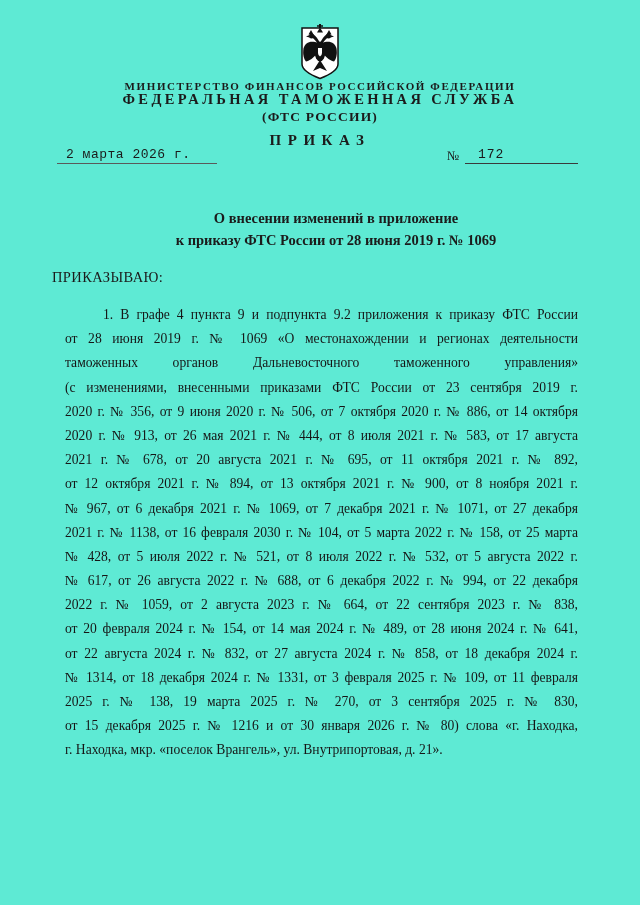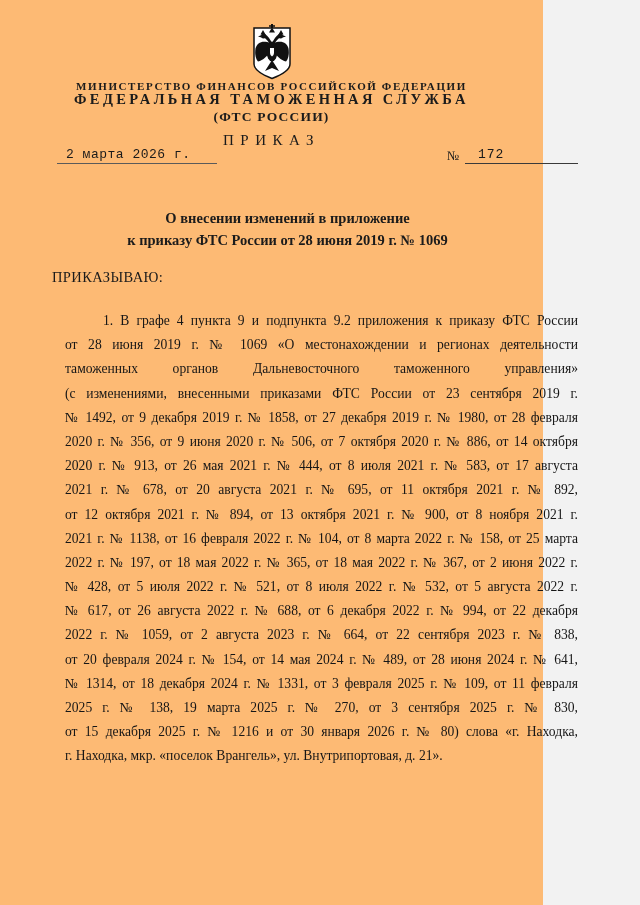--- a/index.html
+++ b/index.html
@@ -4,36 +4,36 @@
 <style>
   html,body{margin:0;padding:0;}
   body{
     width:640px;height:905px;
     background:#f2f2f2;
     font-family:"Liberation Serif", serif;
     overflow:hidden;
   }
   .page{
     position:relative;
-    width:543px;height:905px;
-    background:#fdba74;
+    width:640px;height:905px;
+    background:#5eead4;
     color:#1b1b1b;
   }
   
   .emblem{
     position:absolute;left:0;right:0;top:23px;
     display:flex;justify-content:center;
   }
   .emblem svg{width:50px;height:58px;}
   
   .hline{position:absolute;left:0;right:0;text-align:center;white-space:nowrap;}
   .ministry{top:80px;font-size:11px;font-weight:bold;letter-spacing:1.6px;}
   .agency{top:91px;font-size:14.5px;font-weight:bold;letter-spacing:3.4px;}
   .agency-short{top:109px;font-size:13.5px;font-weight:bold;letter-spacing:1.2px;}
-  .doctype{top:132px;font-size:15px;font-weight:normal;letter-spacing:6.5px;}
+  .doctype{top:132px;font-size:15px;font-weight:bold;letter-spacing:6.5px;}
   
   .dn-row{position:absolute;top:147px;left:0;right:0;height:20px;
           font-family:"Liberation Mono", monospace;font-size:13px;}
   .date-box{
     position:absolute;left:57px;width:160px;height:17px;
     border-bottom:1.4px solid #5a5a5a;
     padding-left:9px;box-sizing:border-box;
     letter-spacing:0.5px;white-space:nowrap;
   }
   .num-label{position:absolute;left:447px;top:1px;font-family:"Liberation Serif",serif;font-size:13px;}
@@ -49,21 +49,21 @@
     position:absolute;top:207px;left:0;right:0;
     text-align:center;font-weight:bold;font-size:14.5px;line-height:22px;margin-left:32px;
   }
   
   .lead{
     position:absolute;top:269px;left:52px;
     font-size:14.5px;letter-spacing:0.4px;
   }
   .body-text{
     position:absolute;top:303px;left:65px;width:513px;
-    font-size:13.6px;line-height:24.2px;color:#161616;margin-top:6px;
+    font-size:13.6px;line-height:24.2px;color:#161616;
   }
   .body-line{
     text-align:justify;
     text-align-last:justify;
     white-space:normal;
     height:24.2px;overflow:visible;
   }
   .body-line.first{text-indent:38px;}
   .body-line.last{text-align-last:left;}
 </style>
@@ -124,30 +124,30 @@
     <div>к приказу ФТС России от 28 июня 2019 г. № 1069</div>
   </div>
 
   <div class="lead">ПРИКАЗЫВАЮ:</div>
 
   <div class="body-text" id="body-lines">
       <div class="body-line first">1. В графе 4 пункта 9 и подпункта 9.2 приложения к приказу ФТС России</div>
       <div class="body-line">от 28 июня 2019 г. № 1069 «О местонахождении и регионах деятельности</div>
       <div class="body-line">таможенных органов Дальневосточного таможенного управления»</div>
       <div class="body-line">(с изменениями, внесенными приказами ФТС России от 23 сентября 2019 г.</div>
-      <div class="body-line">№ 1492, от 9 декабря 2019 г. № 1858, от 27 декабря 2019 г. № 1980, от 28 февраля</div>
       <div class="body-line">2020 г. № 356, от 9 июня 2020 г. № 506, от 7 октября 2020 г. № 886, от 14 октября</div>
       <div class="body-line">2020 г. № 913, от 26 мая 2021 г. № 444, от 8 июля 2021 г. № 583, от 17 августа</div>
       <div class="body-line">2021 г. № 678, от 20 августа 2021 г. № 695, от 11 октября 2021 г. № 892,</div>
       <div class="body-line">от 12 октября 2021 г. № 894, от 13 октября 2021 г. № 900, от 8 ноября 2021 г.</div>
-      <div class="body-line">2021 г. № 1138, от 16 февраля 2022 г. № 104, от 8 марта 2022 г. № 158, от 25 марта</div>
-      <div class="body-line">2022 г. № 197, от 18 мая 2022 г. № 365, от 18 мая 2022 г. № 367, от 2 июня 2022 г.</div>
+      <div class="body-line">№ 967, от 6 декабря 2021 г. № 1069, от 7 декабря 2021 г. № 1071, от 27 декабря</div>
+      <div class="body-line">2021 г. № 1138, от 16 февраля 2030 г. № 104, от 5 марта 2022 г. № 158, от 25 марта</div>
       <div class="body-line">№ 428, от 5 июля 2022 г. № 521, от 8 июля 2022 г. № 532, от 5 августа 2022 г.</div>
       <div class="body-line">№ 617, от 26 августа 2022 г. № 688, от 6 декабря 2022 г. № 994, от 22 декабря</div>
       <div class="body-line">2022 г. № 1059, от 2 августа 2023 г. № 664, от 22 сентября 2023 г. № 838,</div>
       <div class="body-line">от 20 февраля 2024 г. № 154, от 14 мая 2024 г. № 489, от 28 июня 2024 г. № 641,</div>
+      <div class="body-line">от 22 августа 2024 г. № 832, от 27 августа 2024 г. № 858, от 18 декабря 2024 г.</div>
       <div class="body-line">№ 1314, от 18 декабря 2024 г. № 1331, от 3 февраля 2025 г. № 109, от 11 февраля</div>
       <div class="body-line">2025 г. № 138, 19 марта 2025 г. № 270, от 3 сентября 2025 г. № 830,</div>
       <div class="body-line">от 15 декабря 2025 г. № 1216 и от 30 января 2026 г. № 80) слова «г. Находка,</div>
       <div class="body-line last">г. Находка, мкр. «поселок Врангель», ул. Внутрипортовая, д. 21».</div>
     </div>
 
 </div>
 
 </body></html>

